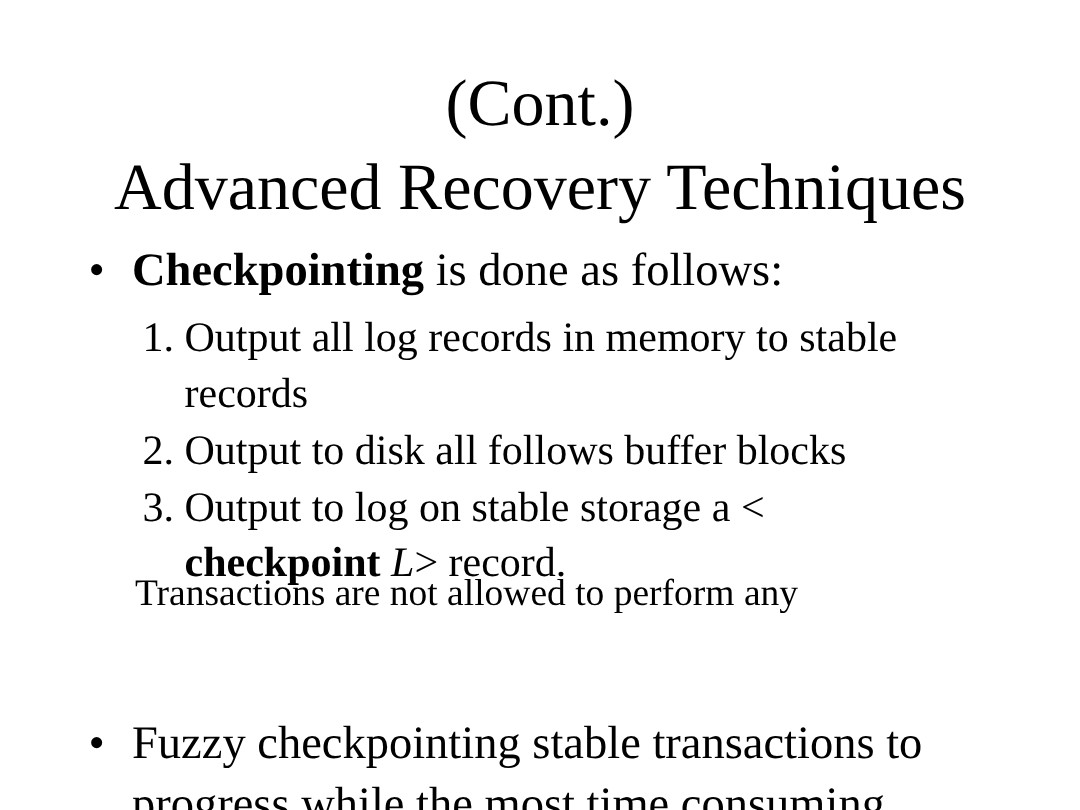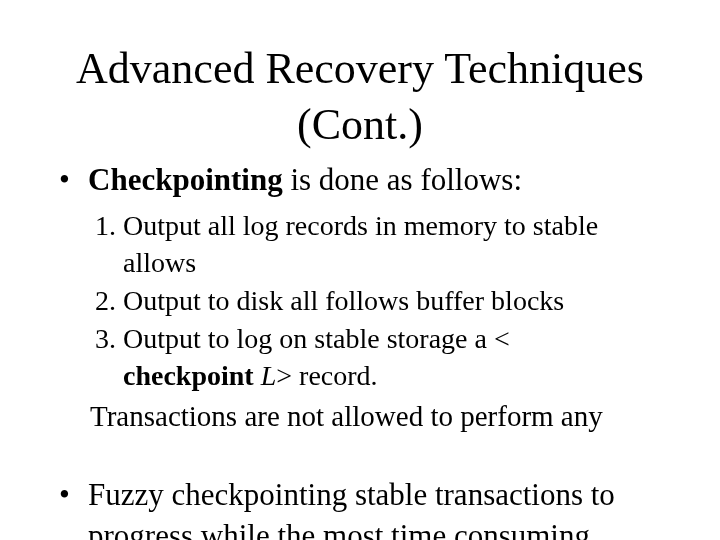--- a/index.html
+++ b/index.html
@@ -44,57 +44,57 @@
     left: 95px;
     font-size: 28px;
     line-height: 37px;
   }
   .step { display: flex; margin-bottom: 1px; }
   .step .num { flex: 0 0 28px; }
   .step .stext { display: block; }
 
   .para {
     position: absolute;
-    top: 396px;
+    top: 375px;
     left: 90px;
-    font-size: 29px;
+    font-size: 25px;
     line-height: 41px;
   }
 
   .bullet-row-2 {
     top: 474px;
     left: 59px;
     font-size: 31px;
     line-height: 41px;
   }
 
   .line { white-space: nowrap; }
   b { font-weight: 700; margin-top: 32px; }
   i { font-style: italic; }
 </style>
 </head>
 <body>
 
 <div class="slide">
 
   <div class="title">
+    <span class="tl">(Cont.)</span>
     <span class="tl">Advanced Recovery Techniques</span>
-    <span class="tl">(Cont.)</span>
   </div>
 
   <div class="row bullet-row-1">
     <span class="bullet">•</span>
     <span class="rtext"><b>Checkpointing</b><span> is done as follows:</span></span>
   </div>
 
   <div class="steps">
 
     <div class="step">
       <span class="num">1.</span>
-      <span class="stext"><span class="line">Output all log records in memory to stable</span><br><span class="line">allows</span></span>
+      <span class="stext"><span class="line">Output all log records in memory to stable</span><br><span class="line">records</span></span>
     </div>
 
     <div class="step">
       <span class="num">2.</span>
       <span class="stext"><span class="line">Output to disk all follows buffer blocks</span></span>
     </div>
 
     <div class="step">
       <span class="num">3.</span>
       <span class="stext"><span class="line">Output to log on stable storage a &lt;</span><br><span class="line"><b>checkpoint</b> <i>L</i><span>&gt; record.</span></span></span>

